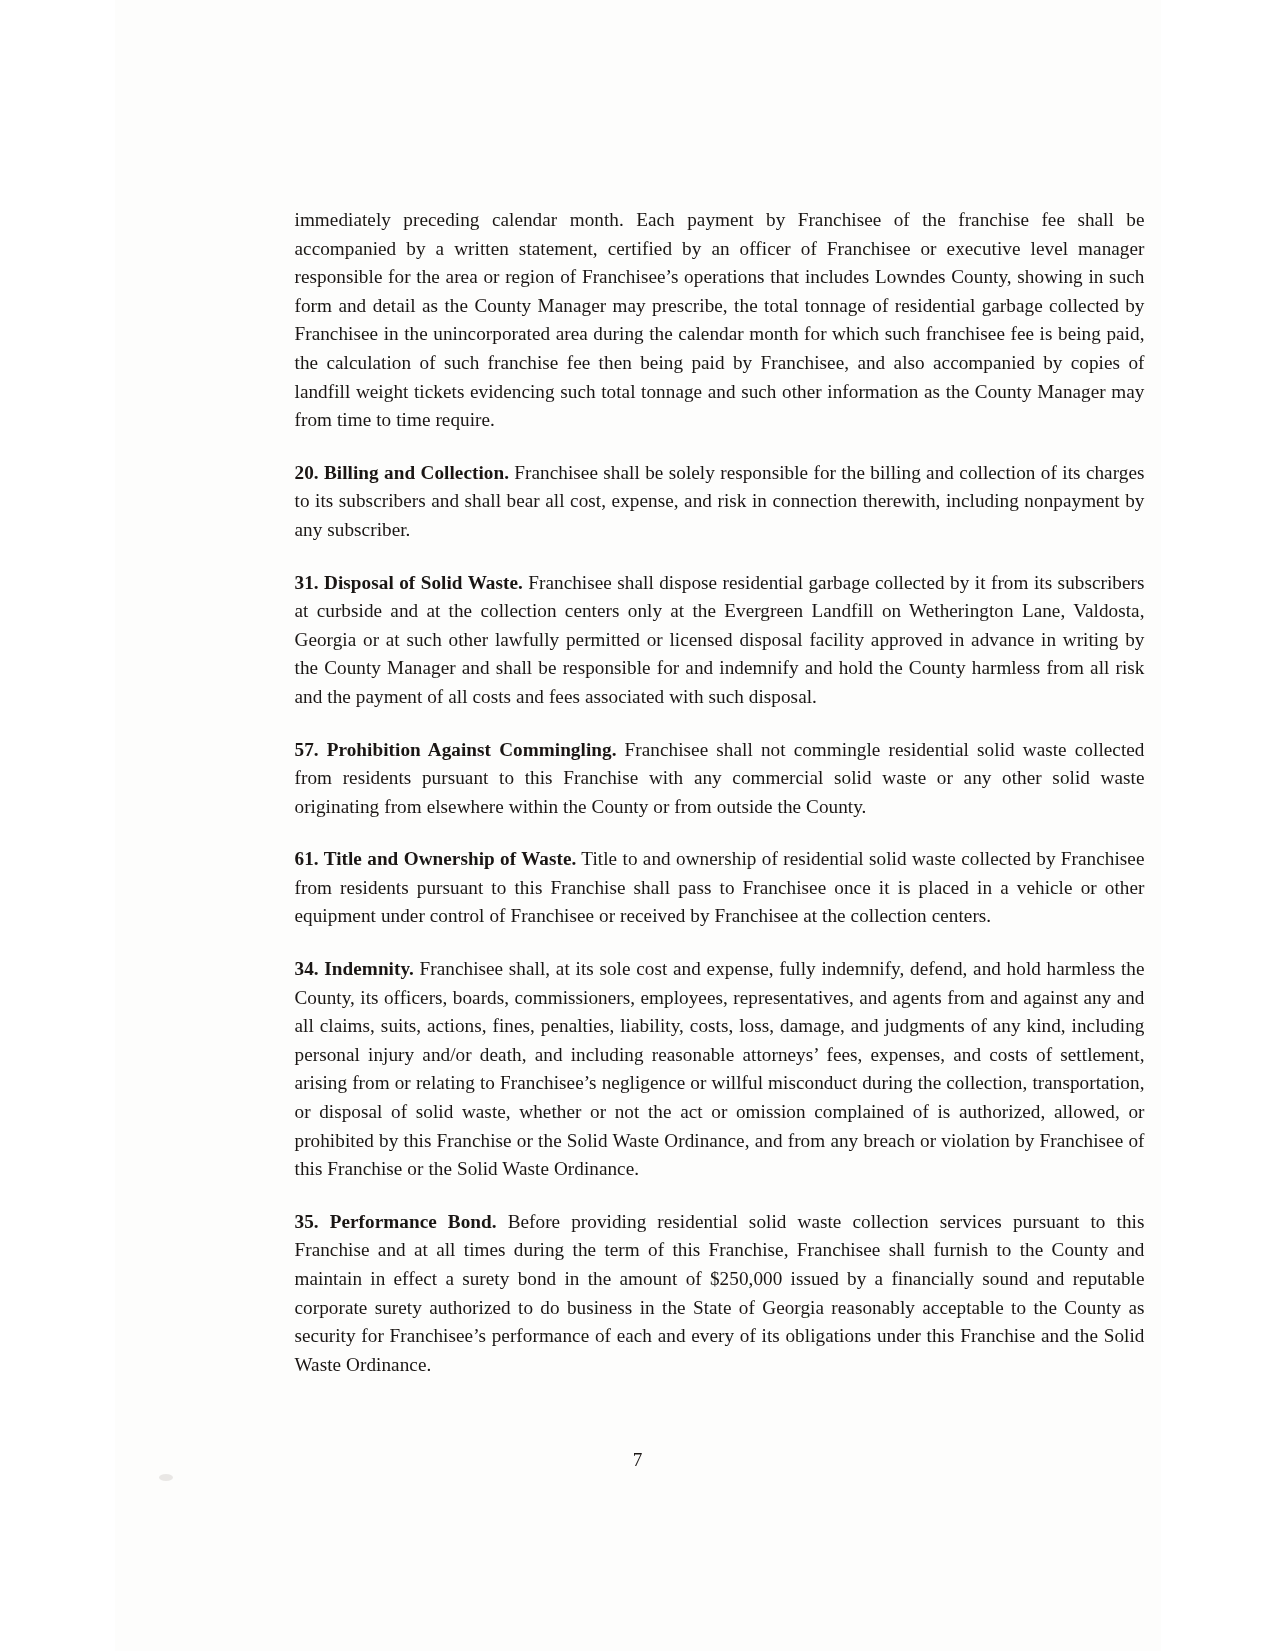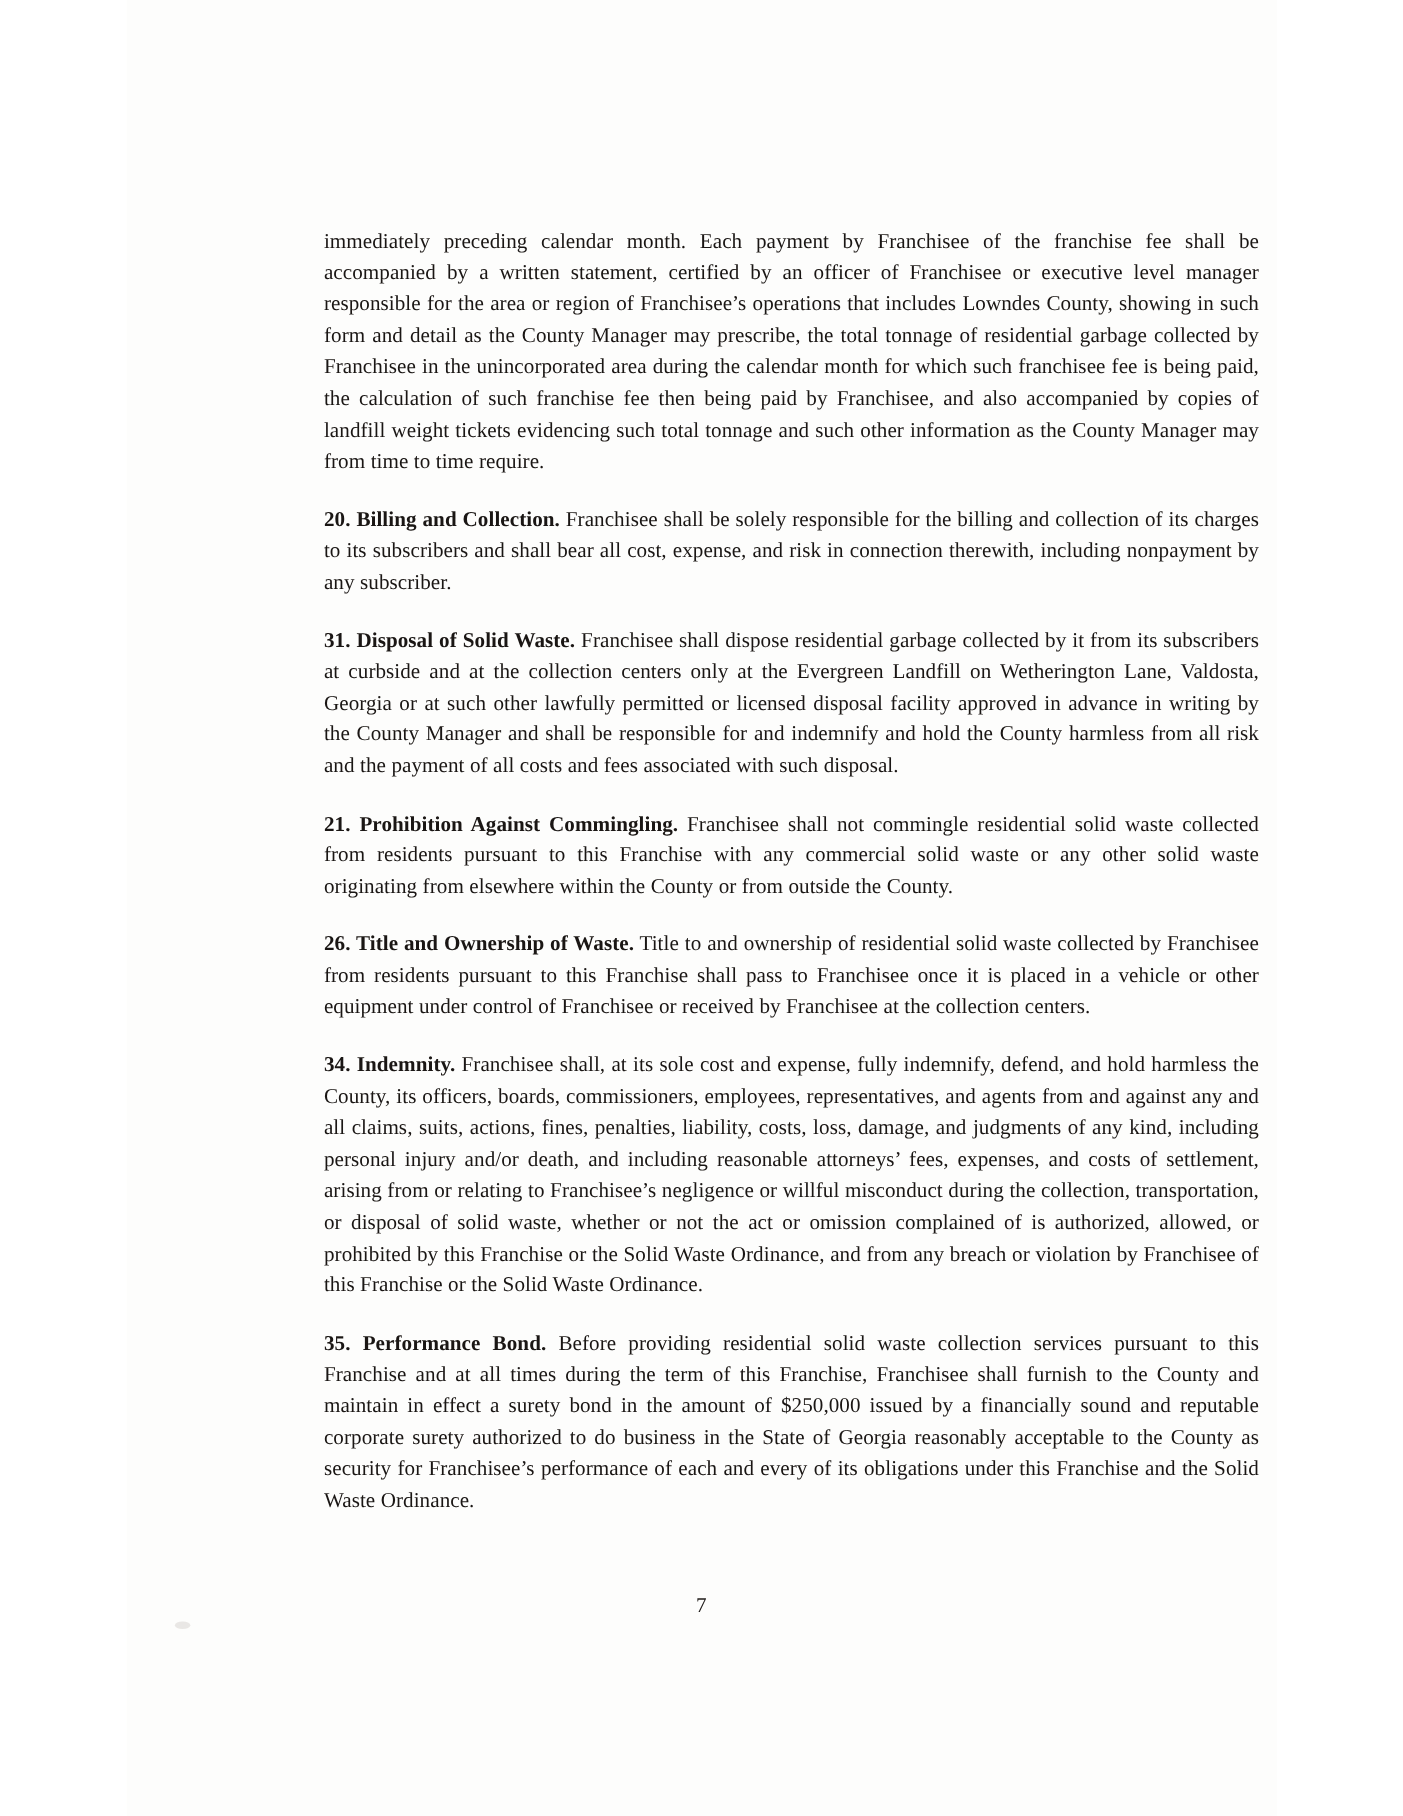--- a/index.html
+++ b/index.html
@@ -87,25 +87,25 @@
 
     <p class="para">
       <span class="sec-title">20. Billing and Collection.</span><span> Franchisee shall be solely responsible for the billing and collection of its charges to its subscribers and shall bear all cost, expense, and risk in connection therewith, including nonpayment by any subscriber.</span>
     </p>
 
     <p class="para">
       <span class="sec-title">31. Disposal of Solid Waste.</span><span> Franchisee shall dispose residential garbage collected by it from its subscribers at curbside and at the collection centers only at the Evergreen Landfill on Wetherington Lane, Valdosta, Georgia or at such other lawfully permitted or licensed disposal facility approved in advance in writing by the County Manager and shall be responsible for and indemnify and hold the County harmless from all risk and the payment of all costs and fees associated with such disposal.</span>
     </p>
 
     <p class="para">
-      <span class="sec-title">21. Prohibition Against Commingling.</span><span> Franchisee shall not commingle residential solid waste collected from residents pursuant to this Franchise with any commercial solid waste or any other solid waste originating from elsewhere within the County or from outside the County.</span>
+      <span class="sec-title">57. Prohibition Against Commingling.</span><span> Franchisee shall not commingle residential solid waste collected from residents pursuant to this Franchise with any commercial solid waste or any other solid waste originating from elsewhere within the County or from outside the County.</span>
     </p>
 
     <p class="para">
-      <span class="sec-title">26. Title and Ownership of Waste.</span><span> Title to and ownership of residential solid waste collected by Franchisee from residents pursuant to this Franchise shall pass to Franchisee once it is placed in a vehicle or other equipment under control of Franchisee or received by Franchisee at the collection centers.</span>
+      <span class="sec-title">61. Title and Ownership of Waste.</span><span> Title to and ownership of residential solid waste collected by Franchisee from residents pursuant to this Franchise shall pass to Franchisee once it is placed in a vehicle or other equipment under control of Franchisee or received by Franchisee at the collection centers.</span>
     </p>
 
     <p class="para">
       <span class="sec-title">34. Indemnity.</span><span> Franchisee shall, at its sole cost and expense, fully indemnify, defend, and hold harmless the County, its officers, boards, commissioners, employees, representatives, and agents from and against any and all claims, suits, actions, fines, penalties, liability, costs, loss, damage, and judgments of any kind, including personal injury and/or death, and including reasonable attorneys’ fees, expenses, and costs of settlement, arising from or relating to Franchisee’s negligence or willful misconduct during the collection, transportation, or disposal of solid waste, whether or not the act or omission complained of is authorized, allowed, or prohibited by this Franchise or the Solid Waste Ordinance, and from any breach or violation by Franchisee of this Franchise or the Solid Waste Ordinance.</span>
     </p>
 
     <p class="para">
       <span class="sec-title">35. Performance Bond.</span><span> Before providing residential solid waste collection services pursuant to this Franchise and at all times during the term of this Franchise, Franchisee shall furnish to the County and maintain in effect a surety bond in the amount of $250,000 issued by a financially sound and reputable corporate surety authorized to do business in the State of Georgia reasonably acceptable to the County as security for Franchisee’s performance of each and every of its obligations under this Franchise and the Solid Waste Ordinance.</span>
     </p>
 

